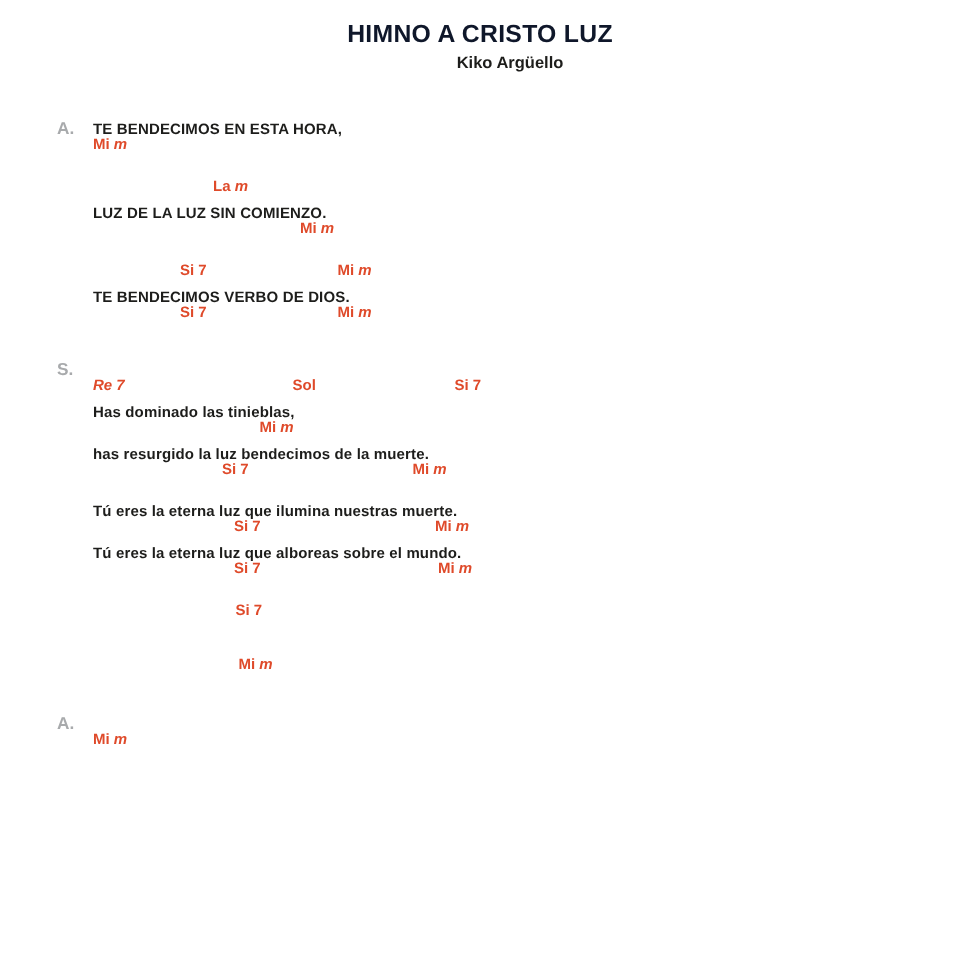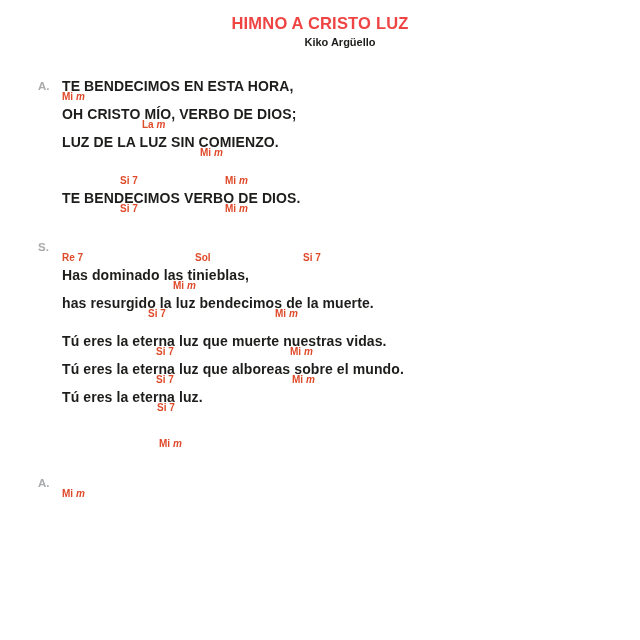--- a/index.html
+++ b/index.html
@@ -22,21 +22,21 @@
     top: 14px;
     left: 0;
     right: 0;
     text-align: center;
   }
   .song-title {
     margin: 0;
     font-size: 16.5px;
     font-weight: 700;
     letter-spacing: 0.2px;
-    color: #ef4444;
+    color: #0f172a;
   }
   .song-author {
     margin: 3px 0 0 0;
     font-size: 11px;
     font-weight: 700;
     color: #1d1d1b;
     padding-left: 40px;
   }
   .song {
     position: absolute;
@@ -68,21 +68,21 @@
     white-space: pre;
     line-height: 13px;
     margin-top: 24px;
   }
   .chord .suffix-italic {
     font-style: italic;
   }
   .lyric {
     height: 15px;
     line-height: 15px;
-    font-size: 14px;
+    font-size: 10px;
     font-weight: 700;
     color: #1d1d1b;
     white-space: pre;
     letter-spacing: 0.1px;
   }
   .section-label {
     position: absolute;
     left: -24px;
     top: 13px;
     line-height: 15px;
@@ -105,21 +105,20 @@
         <div class="line">
           <div class="chords">
             <span class="chord" style="left: 0px;"><span>Mi</span><span class="suffix-italic"> m</span></span>
           </div>
           <div class="lyric">TE BENDECIMOS EN ESTA HORA,</div>
         </div>
         <div class="line">
           <div class="chords">
             <span class="chord" style="left: 68px; padding-left: 12px;"><span>La</span><span class="suffix-italic"> m</span></span>
           </div>
-          <div class="lyric">OH CRISTO MÍO, VERBO DE DIOS;</div>
         </div>
         <div class="line">
           <div class="chords">
             <span class="chord" style="left: 138px;"><span>Mi</span><span class="suffix-italic"> m</span></span>
           </div>
           <div class="lyric">LUZ DE LA LUZ SIN COMIENZO.</div>
         </div>
         <div class="line">
           <div class="chords">
             <span class="chord" style="left: 58px;"><span>Si</span><span> 7</span></span>
@@ -131,21 +130,21 @@
             <span class="chord" style="left: 58px;"><span>Si</span><span> 7</span></span>
             <span class="chord" style="left: 163px;"><span>Mi</span><span class="suffix-italic"> m</span></span>
           </div>
           <div class="lyric">TE BENDECIMOS VERBO DE DIOS.</div>
         </div>
       </div>
       <div class="section">
         <span class="section-label">S.</span>
         <div class="line">
           <div class="chords">
-            <span class="chord" style="left: 0px;"><span>Re</span><span> 7</span></span>
+            <span class="chord" style="left: 0px; font-style: italic;"><span>Re</span><span> 7</span></span>
             <span class="chord" style="left: 133px;"><span>Sol</span></span>
             <span class="chord" style="left: 241px;"><span>Si</span><span> 7</span></span>
           </div>
         </div>
         <div class="line">
           <div class="chords">
             <span class="chord" style="left: 111px;"><span>Mi</span><span class="suffix-italic"> m</span></span>
           </div>
           <div class="lyric">Has dominado las tinieblas,</div>
         </div>
@@ -156,34 +155,33 @@
           </div>
           <div class="lyric">has resurgido la luz bendecimos de la muerte.</div>
         </div>
       </div>
       <div class="section">
         <div class="line">
           <div class="chords">
             <span class="chord" style="left: 94px;"><span>Si</span><span> 7</span></span>
             <span class="chord" style="left: 228px;"><span>Mi</span><span class="suffix-italic"> m</span></span>
           </div>
-          <div class="lyric">Tú eres la eterna luz que muerte nuestras vidas.</div>
+          <div class="lyric">Tú eres la eterna luz que ilumina nuestras muerte.</div>
         </div>
         <div class="line">
           <div class="chords">
             <span class="chord" style="left: 94px;"><span>Si</span><span> 7</span></span>
             <span class="chord" style="left: 230px;"><span>Mi</span><span class="suffix-italic"> m</span></span>
           </div>
           <div class="lyric">Tú eres la eterna luz que alboreas sobre el mundo.</div>
         </div>
         <div class="line">
           <div class="chords">
             <span class="chord" style="left: 95px;"><span>Si</span><span> 7</span></span>
           </div>
-          <div class="lyric">Tú eres la eterna luz.</div>
         </div>
       </div>
       <div class="section">
         <div class="line">
           <div class="chords">
             <span class="chord" style="left: 97px;"><span>Mi</span><span class="suffix-italic"> m</span></span>
           </div>
         </div>
       </div>
       <div class="section">

